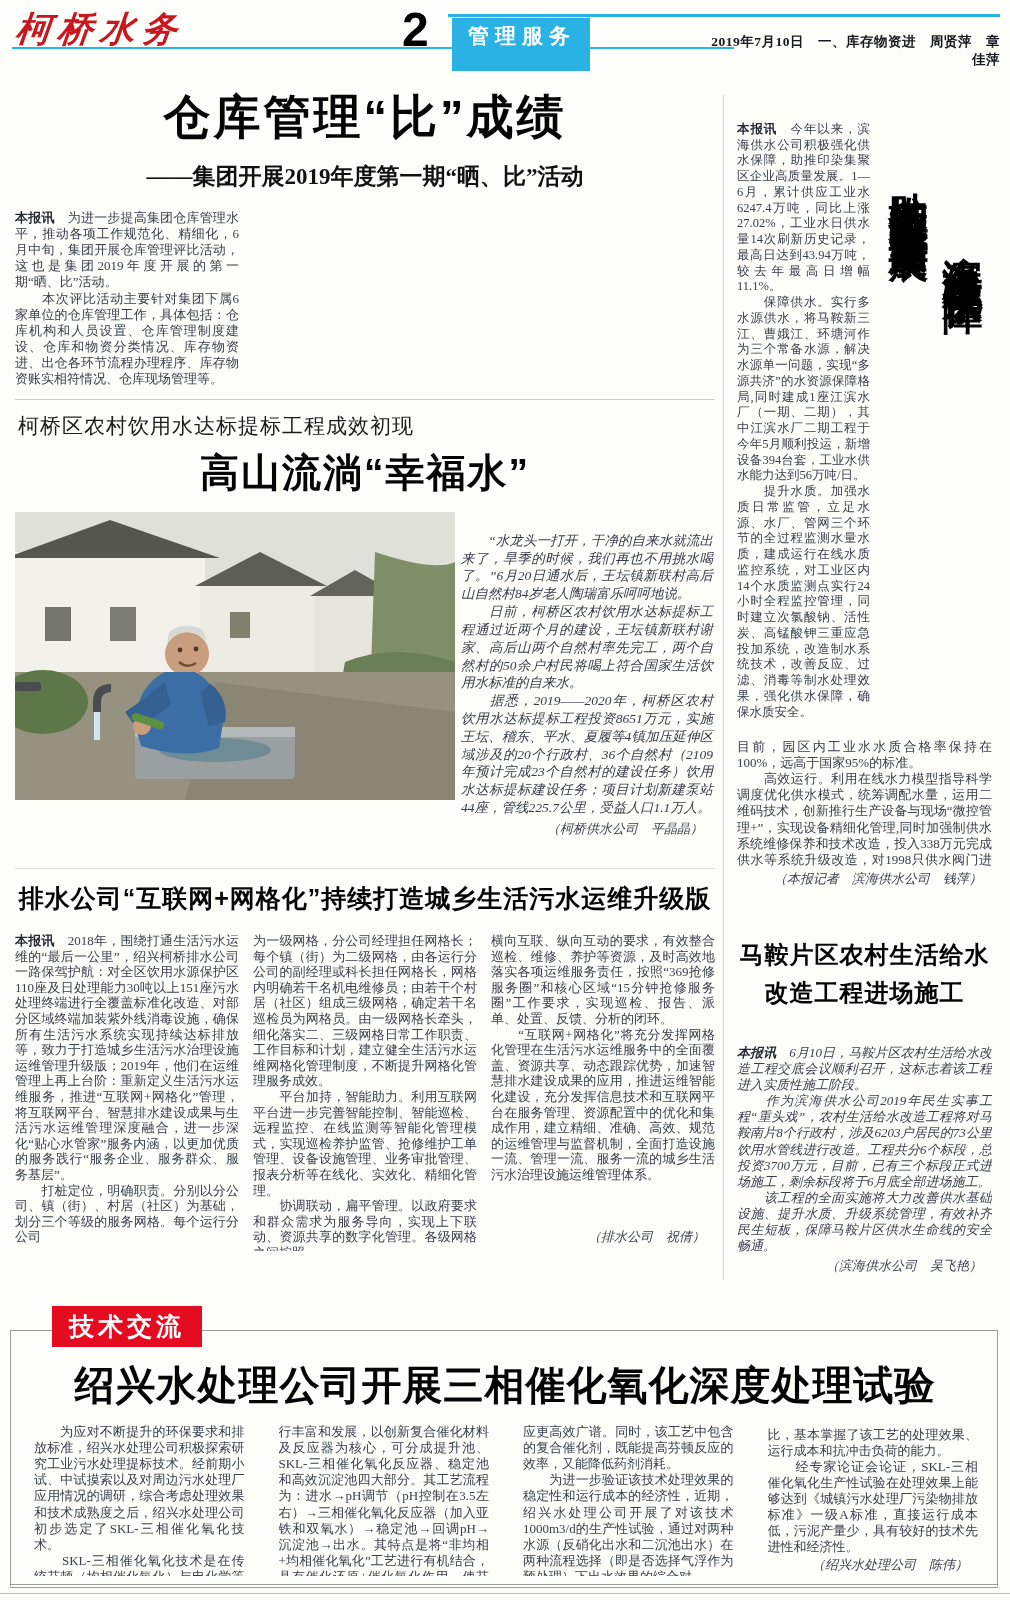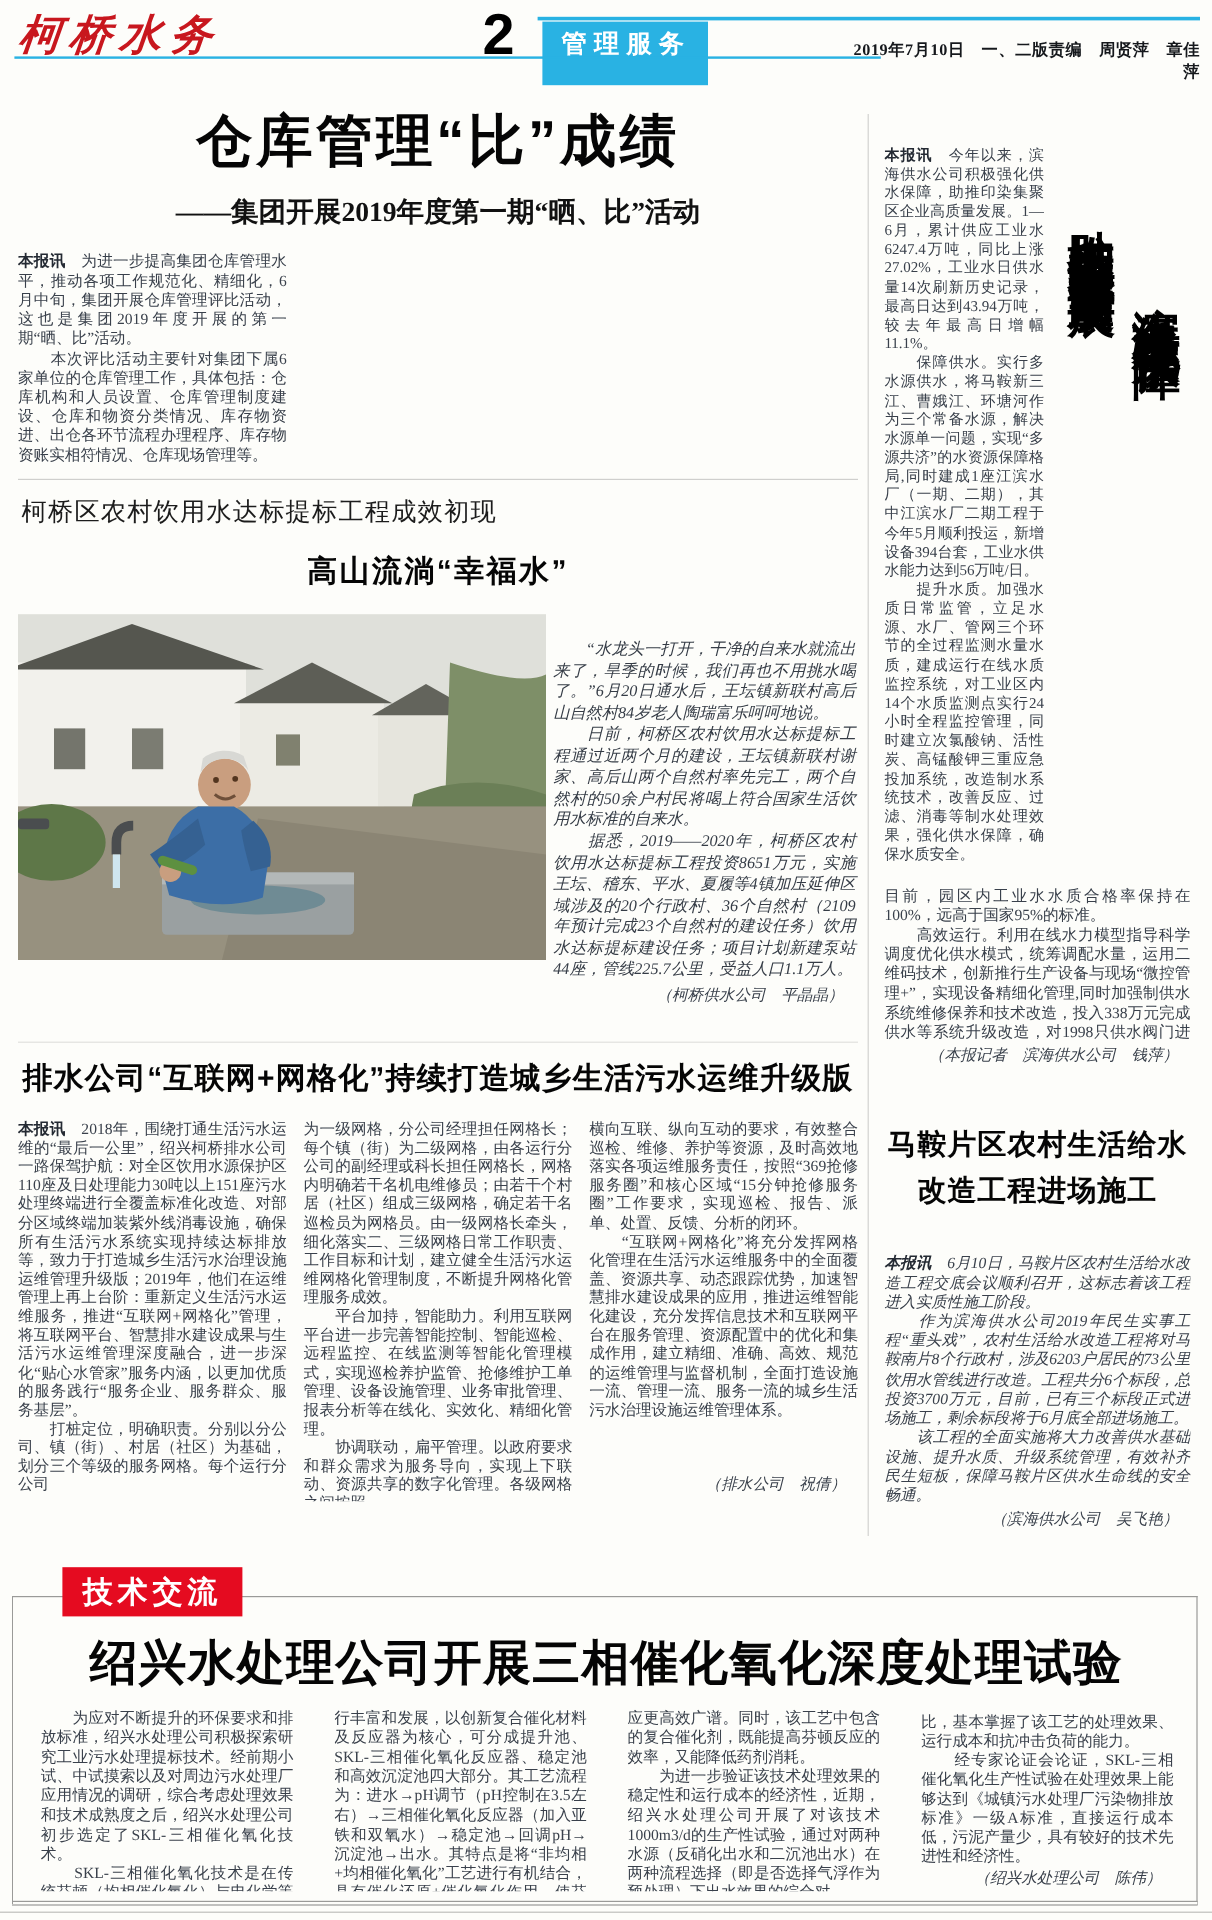--- a/index.html
+++ b/index.html
@@ -38,21 +38,21 @@
   .hairline{background:#cfcfcd;height:1px;}
   .vrule{background:#d2d2d0;width:1px;}
   
   .wh-wrap{left:15px;top:86px;width:700px;}
   .wh-head{font-size:47px;letter-spacing:3px;}
   .wh-sub{text-align:center;font-size:23px;font-weight:600;margin-top:12px;color:#111;}
   .wh-cols{margin-top:18px;}
   .wh-col{width:224px;height:208px;}
   
   .hw-kicker{left:18px;top:412px;font-size:21px;color:#1c1c1c;letter-spacing:1px;}
-  .hw-head{left:15px;top:459px;width:700px;font-size:25px;letter-spacing:2px;}
+  .hw-head{left:15px;top:446px;width:700px;font-size:39px;letter-spacing:2px;}
   .hw-photo{left:15px;top:512px;width:440px;height:288px;background:#dddbd4;}
   .hw-text{left:461px;top:514px;width:252px;font-size:13.5px;line-height:1.32;
     font-style:italic;text-align:justify;white-space:pre-line;color:#353c46;}
   
   .dr-wrap{left:15px;top:882px;width:700px;}
   .dr-head{font-size:25px;letter-spacing:1px;}
   .dr-cols{margin-top:18px;}
   .dr-col{width:224px;height:318px;line-height:1.2;}
   
   .bh-narrow{left:737px;top:106px;width:133px;height:630px;font-size:12.5px;line-height:1.26;}
@@ -77,21 +77,21 @@
   .page-bottom-line{left:0;top:1593px;width:1010px;height:1px;background:#bdbdbb;}
 </style>
 </head>
 <body>
 
 <div class="abs brand">柯桥水务</div>
 <div class="abs rule-cyan-top"></div>
 <div class="abs pagenum">2</div>
 <div class="abs section-badge">管理服务</div>
 <div class="abs rule-cyan-left"></div>
-<div class="abs dateline">2019年7月10日　一、二版责编　周贤萍　章佳萍</div>
+<div class="abs dateline">2019年7月10日　一、库存物资进　周贤萍　章佳萍</div>
 
 <div class="abs wh-wrap">
   <div class="headline wh-head">仓库管理“比”成绩</div>
   <div class="wh-sub">——集团开展2019年度第一期“晒、比”活动</div>
   <div class="cols wh-cols">
     <div class="coltext wh-col"><b>本报讯</b><span>　为进一步提高集团仓库管理水平，推动各项工作规范化、精细化，6月中旬，集团开展仓库管理评比活动，这也是集团2019年度开展的第一期“晒、比”活动。
 　　本次评比活动主要针对集团下属6家单位的仓库管理工作，具体包括：仓库机构和人员设置、仓库管理制度建设、仓库和物资分类情况、库存物资进、出仓各环节流程办理程序、库存物资账实相符情况、仓库现场管理等。</span></div>
   </div>
 </div>
 

